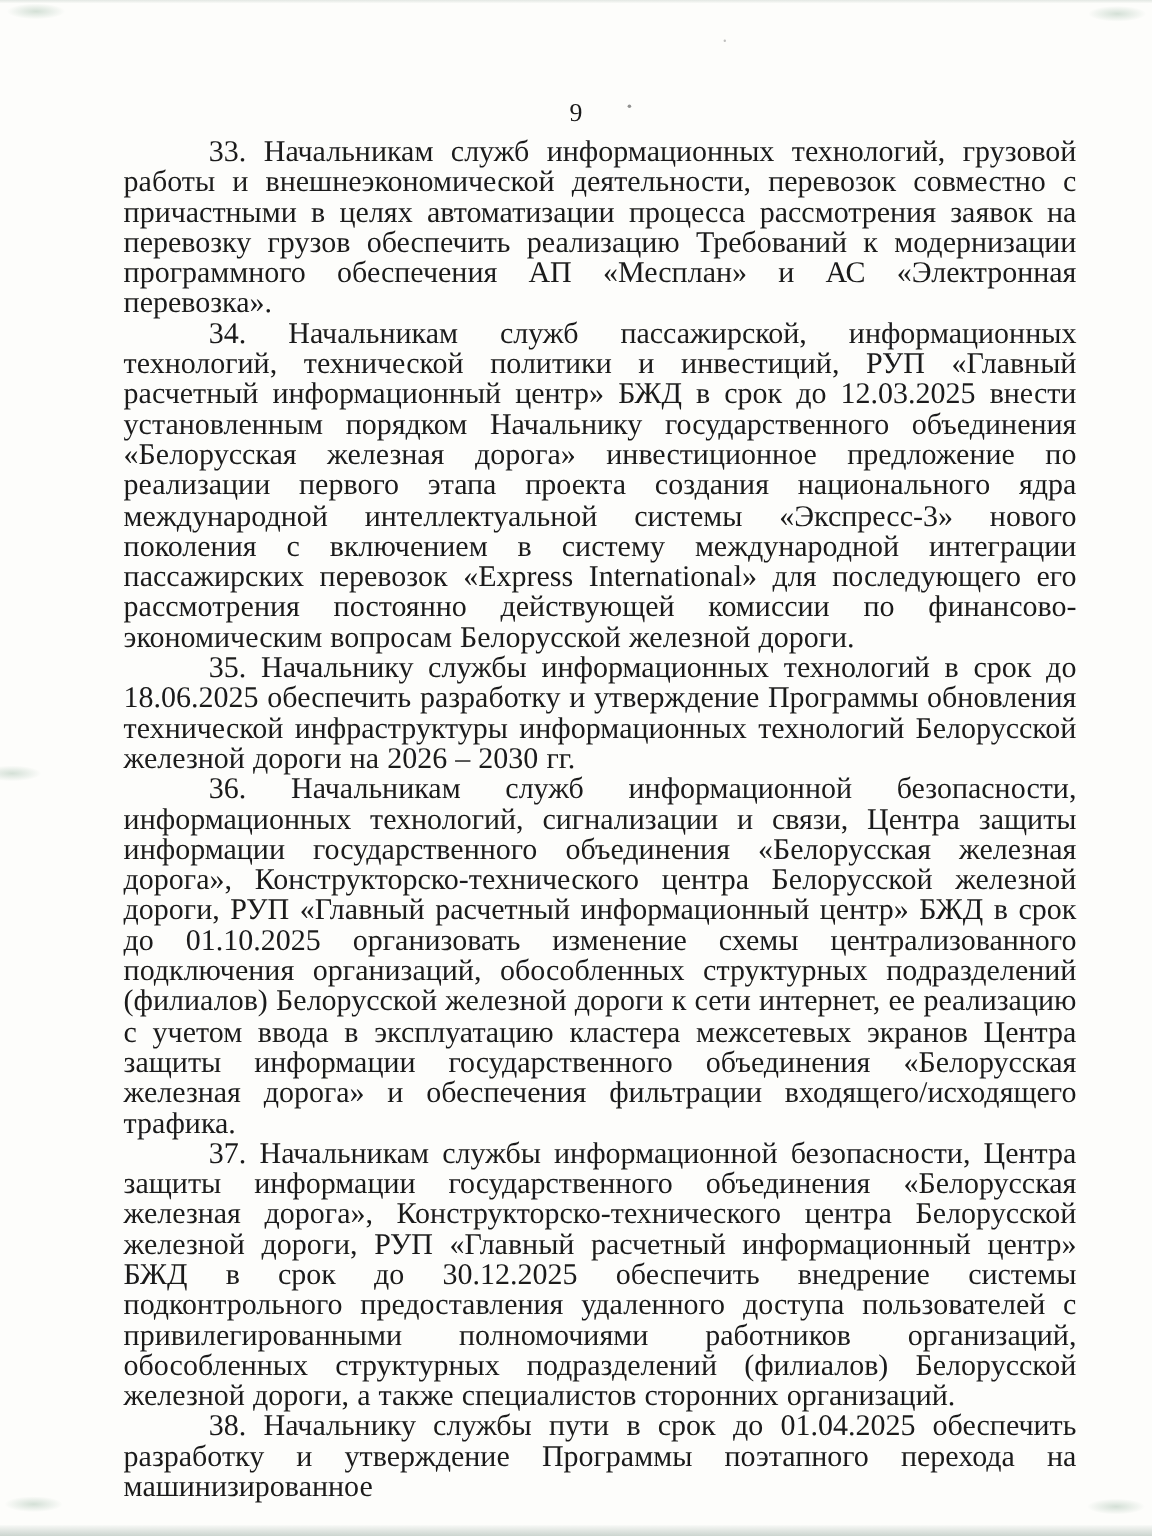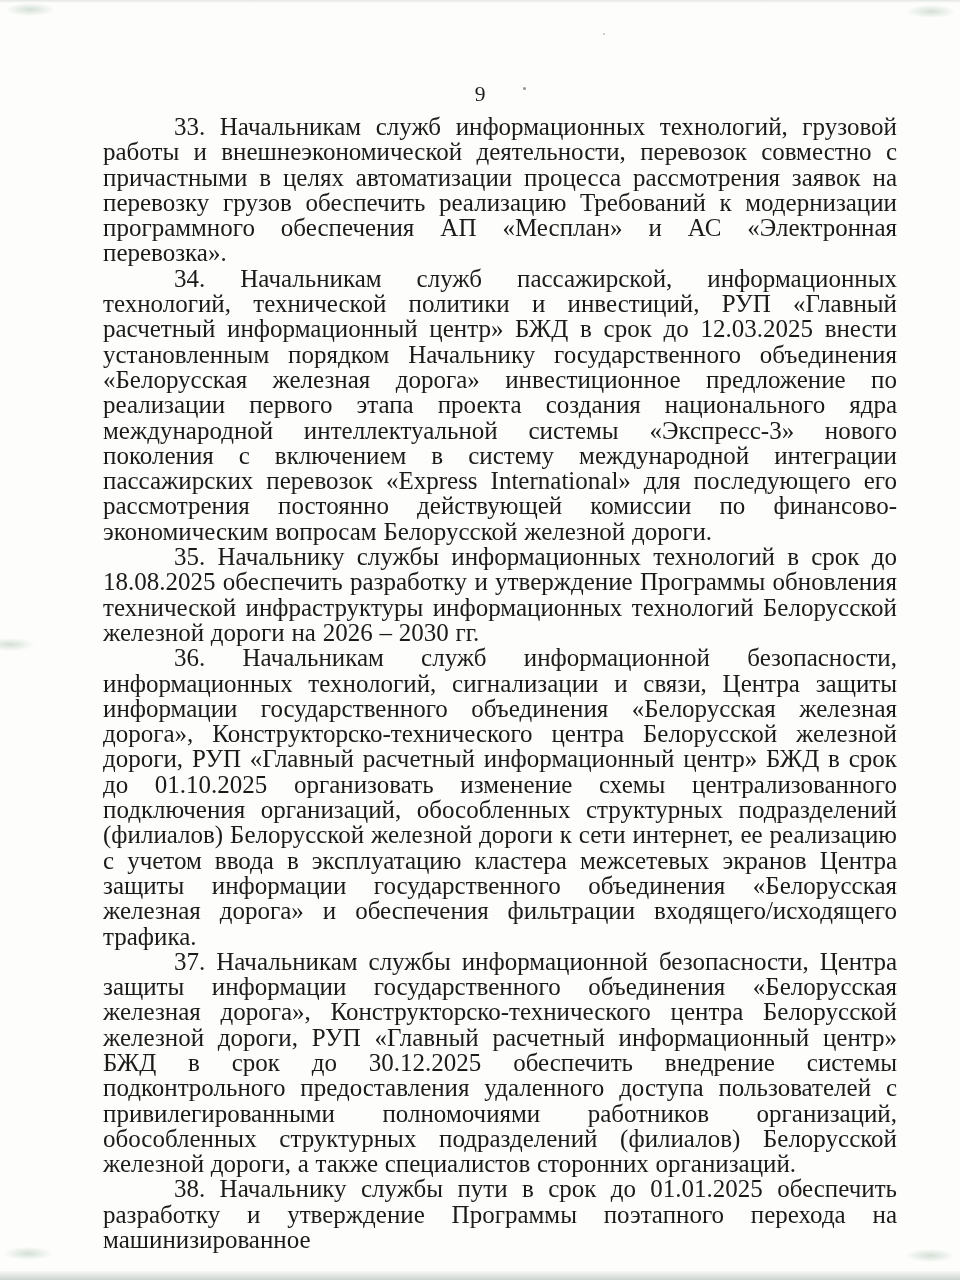--- a/index.html
+++ b/index.html
@@ -71,24 +71,24 @@
 </head>
 <body>
 
 <div class="page">
 
   <div class="page-number">9</div>
 
   <main class="content">
     <p class="para">33. Начальникам служб информационных технологий, грузовой работы и внешнеэкономической деятельности, перевозок совместно с причастными в целях автоматизации процесса рассмотрения заявок на перевозку грузов обеспечить реализацию Требований к модернизации программного обеспечения АП «Месплан» и АС «Электронная перевозка».</p>
     <p class="para">34. Начальникам служб пассажирской, информационных технологий, технической политики и инвестиций, РУП «Главный расчетный информационный центр» БЖД в срок до 12.03.2025 внести установленным порядком Начальнику государственного объединения «Белорусская железная дорога» инвестиционное предложение по реализации первого этапа проекта создания национального ядра международной интеллектуальной системы «Экспресс-3» нового поколения с включением в систему международной интеграции пассажирских перевозок «Express International» для последующего его рассмотрения постоянно действующей комиссии по финансово-экономическим вопросам Белорусской железной дороги.</p>
-    <p class="para">35. Начальнику службы информационных технологий в срок до 18.08.2025 обеспечить разработку и утверждение Программы обновления технической инфраструктуры информационных технологий Белорусской железной дороги на 2026 – 2030 гг.</p>
+    <p class="para">35. Начальнику службы информационных технологий в срок до 18.06.2025 обеспечить разработку и утверждение Программы обновления технической инфраструктуры информационных технологий Белорусской железной дороги на 2026 – 2030 гг.</p>
     <p class="para">36. Начальникам служб информационной безопасности, информационных технологий, сигнализации и связи, Центра защиты информации государственного объединения «Белорусская железная дорога», Конструкторско-технического центра Белорусской железной дороги, РУП «Главный расчетный информационный центр» БЖД в срок до 01.10.2025 организовать изменение схемы централизованного подключения организаций, обособленных структурных подразделений (филиалов) Белорусской железной дороги к сети интернет, ее реализацию с учетом ввода в эксплуатацию кластера межсетевых экранов Центра защиты информации государственного объединения «Белорусская железная дорога» и обеспечения фильтрации входящего/исходящего трафика.</p>
     <p class="para">37. Начальникам службы информационной безопасности, Центра защиты информации государственного объединения «Белорусская железная дорога», Конструкторско-технического центра Белорусской железной дороги, РУП «Главный расчетный информационный центр» БЖД в срок до 30.12.2025 обеспечить внедрение системы подконтрольного предоставления удаленного доступа пользователей с привилегированными полномочиями работников организаций, обособленных структурных подразделений (филиалов) Белорусской железной дороги, а также специалистов сторонних организаций.</p>
-    <p class="para">38. Начальнику службы пути в срок до 01.01.2025 обеспечить разработку и утверждение Программы поэтапного перехода на машинизированное</p>
+    <p class="para">38. Начальнику службы пути в срок до 01.04.2025 обеспечить разработку и утверждение Программы поэтапного перехода на машинизированное</p>
   </main>
 
   <div class="artifact edge-top"></div>
   <div class="artifact edge-bottom"></div>
   <div class="artifact corner tl"></div>
   <div class="artifact corner tr"></div>
   <div class="artifact corner bl"></div>
   <div class="artifact corner br"></div>
   <div class="artifact corner lm"></div>
   <div class="artifact speck s1"></div>

